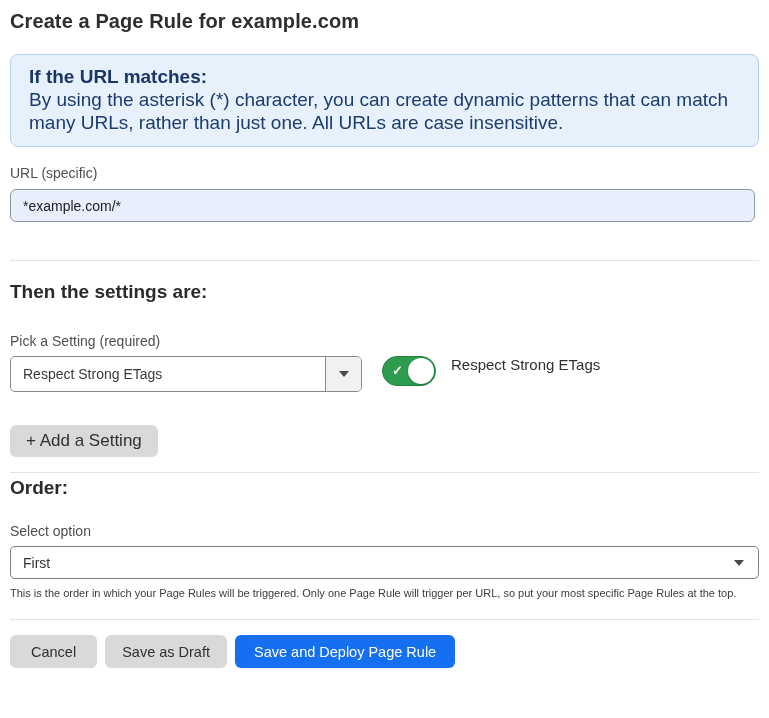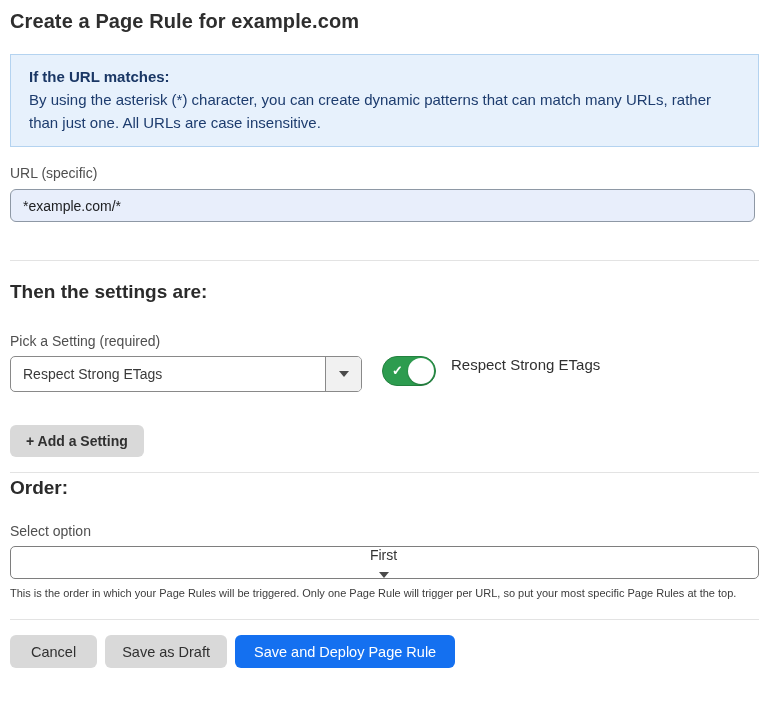--- a/index.html
+++ b/index.html
@@ -18,23 +18,23 @@
     font-size: 20px;
     font-weight: 700;
     color: #2e2e2e;
     letter-spacing: 0.1px;
   }
 
   .info-box {
     margin-top: 21px;
     background: #e7f1fc;
     border: 1px solid #b4d3f0;
-    border-radius: 0;
+    border-radius: 8px;
     padding: 10px 18px 12px 18px;
-    font-size: 15px;
+    font-size: 19px;
     line-height: 23px;
     color: #1d3c6e;
   }
   .info-heading { font-weight: 700; color: #1a3765; }
   .info-link {
     color: #2a65c5;
     text-decoration: underline;
     cursor: pointer;
   }
 
@@ -162,38 +162,36 @@
     align-items: center;
     justify-content: center;
   }
   .btn-gray { background: #d9d9d9; color: #303030; }
   .btn-blue { background: #1470f0; color: #ffffff; }
 
   .add-setting-btn {
     margin-top: 33px;
     height: 32px;
     padding: 0 16px;
-    font-size: 14px;
-    font-weight: bold;
+    font-size: 17px;
   }
 
   .select-label { margin-top: 24px; }
   .order-select {
     margin-top: 7px;
     width: 749px;
     height: 33px;
     border: 1px solid #7e7e7e;
     border-radius: 5px;
     background: #ffffff;
     display: flex;
     align-items: center;
     justify-content: space-between;
     padding: 0 14px 0 12px;
     cursor: pointer;
-    flex-direction: column;
   }
   .order-select-value { font-size: 14px; color: #333333; }
 
   .help-text {
     margin-top: 4px;
     font-size: 11px;
     line-height: 21px;
     color: #3c3c3c;
     max-width: 748px;
   }

